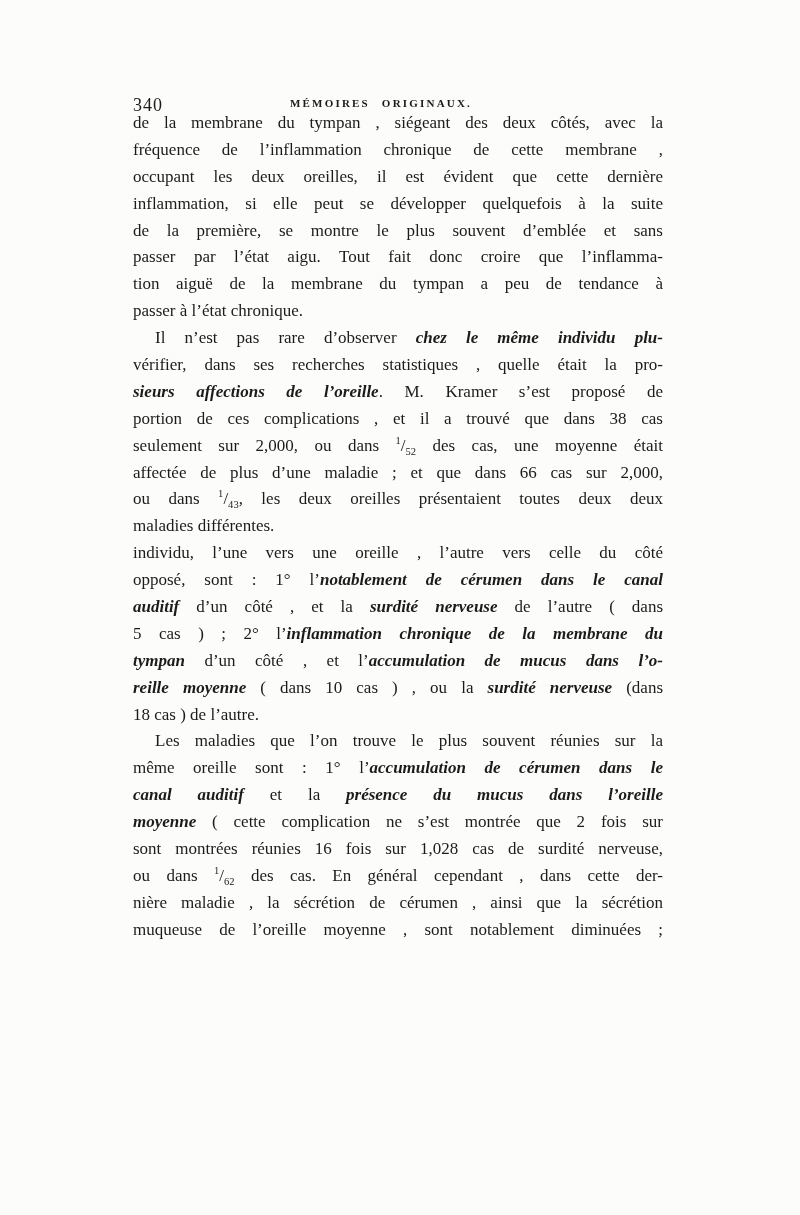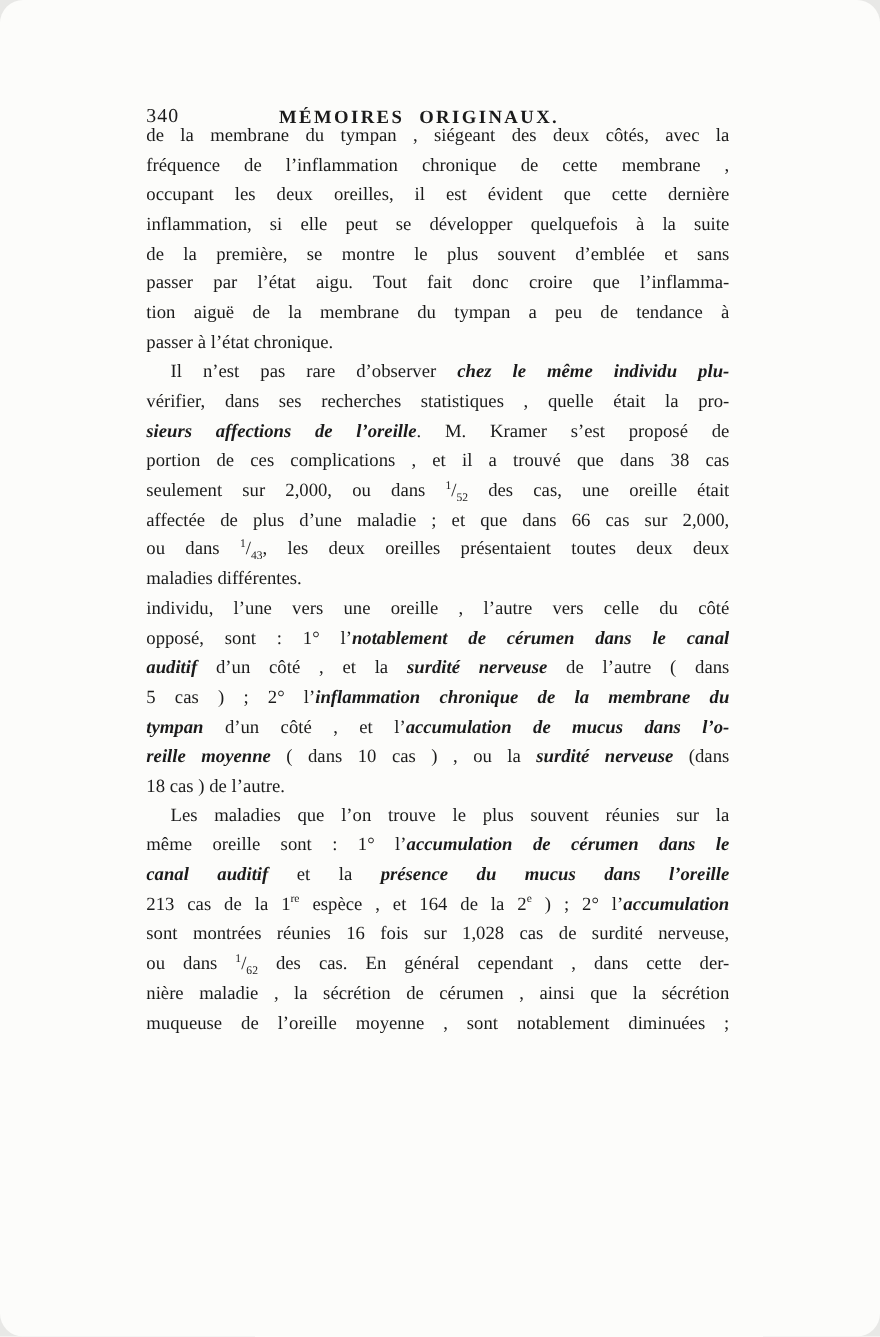--- a/index.html
+++ b/index.html
@@ -28,21 +28,21 @@
     letter-spacing: 1px;
   }
   .running-title {
     position: absolute;
     left: 0;
     right: 0;
     top: 3px;
     text-align: center;
     transform: translateX(-17px);
     font-weight: bold;
-    font-size: 17px;
+    font-size: 11px;
     letter-spacing: 2.2px;
     word-spacing: 7px;
   }
   .text-block {
     position: absolute;
     top: 110px;
     left: 133px;
     width: 530px;
   }
   .paragraph { margin: 0; }
@@ -61,59 +61,59 @@
     -moz-text-align-last: left;
   }
   .line.indent { padding-left: 22px; }
   .it { font-style: italic; font-weight: bold; }
   .sup { font-size: 0.62em; vertical-align: super; line-height: 0; }
   .sub { font-size: 0.62em; vertical-align: sub; line-height: 0; }
 </style>
 </head>
 <body>
 
-<div class="page" style="background: rgb(252, 252, 250); color: rgb(27, 27, 27); border-radius: 21px;">
+<div class="page" style="background: rgb(252, 252, 250); color: rgb(27, 27, 27);">
   <div class="header">
     <span class="page-number">340</span>
     <span class="running-title">MÉMOIRES ORIGINAUX.</span>
   </div>
   <div class="text-block">
       <div class="paragraph">
         <div class="line"><span class="seg">de la membrane du tympan , siégeant des deux côtés, avec la</span></div>
         <div class="line"><span class="seg">fréquence de l’inflammation chronique de cette membrane ,</span></div>
         <div class="line"><span class="seg">occupant les deux oreilles, il est évident que cette dernière</span></div>
         <div class="line"><span class="seg">inflammation, si elle peut se développer quelquefois à la suite</span></div>
         <div class="line"><span class="seg">de la première, se montre le plus souvent d’emblée et sans</span></div>
         <div class="line"><span class="seg">passer par l’état aigu. Tout fait donc croire que l’inflamma-</span></div>
         <div class="line"><span class="seg">tion aiguë de la membrane du tympan a peu de tendance à</span></div>
         <div class="line short"><span class="seg">passer à l’état chronique.</span></div>
       </div>
       <div class="paragraph">
         <div class="line indent"><span class="seg">Il n’est pas rare d’observer </span><span class="seg it">chez le même individu plu-</span></div>
         <div class="line"><span class="seg">vérifier, dans ses recherches statistiques , quelle était la pro-</span></div>
         <div class="line"><span class="seg it">sieurs affections de l’oreille</span><span class="seg">. M. Kramer s’est proposé de</span></div>
         <div class="line"><span class="seg">portion de ces complications , et il a trouvé que dans 38 cas</span></div>
-        <div class="line"><span class="seg">seulement sur 2,000, ou dans </span><span class="seg sup">1</span><span class="seg">/</span><span class="seg sub">52</span><span class="seg"> des cas, une oreille était</span></div>
+        <div class="line"><span class="seg">seulement sur 2,000, ou dans </span><span class="seg sup">1</span><span class="seg">/</span><span class="seg sub">52</span><span class="seg"> des cas, une moyenne était</span></div>
         <div class="line"><span class="seg">affectée de plus d’une maladie ; et que dans 66 cas sur 2,000,</span></div>
         <div class="line"><span class="seg">ou dans </span><span class="seg sup">1</span><span class="seg">/</span><span class="seg sub">43</span><span class="seg">, les deux oreilles présentaient toutes deux deux</span></div>
         <div class="line short"><span class="seg">maladies différentes.</span></div>
       </div>
       <div class="paragraph">
         <div class="line"><span class="seg">individu, l’une vers une oreille , l’autre vers celle du côté</span></div>
         <div class="line"><span class="seg">opposé, sont : 1° l’</span><span class="seg it">notablement de cérumen dans le canal</span></div>
         <div class="line"><span class="seg it">auditif</span><span class="seg"> d’un côté , et la </span><span class="seg it">surdité nerveuse</span><span class="seg"> de l’autre ( dans</span></div>
         <div class="line"><span class="seg">5 cas ) ; 2° l’</span><span class="seg it">inflammation chronique de la membrane du</span></div>
         <div class="line"><span class="seg it">tympan</span><span class="seg"> d’un côté , et l’</span><span class="seg it">accumulation de mucus dans l’o-</span></div>
         <div class="line"><span class="seg it">reille moyenne</span><span class="seg"> ( dans 10 cas ) , ou la </span><span class="seg it">surdité nerveuse</span><span class="seg"> (dans</span></div>
         <div class="line short"><span class="seg">18 cas ) de l’autre.</span></div>
       </div>
       <div class="paragraph">
         <div class="line indent"><span class="seg">Les maladies que l’on trouve le plus souvent réunies sur la</span></div>
         <div class="line"><span class="seg">même oreille sont : 1° l’</span><span class="seg it">accumulation de cérumen dans le</span></div>
         <div class="line"><span class="seg it">canal auditif</span><span class="seg"> et la </span><span class="seg it">présence du mucus dans l’oreille</span></div>
-        <div class="line"><span class="seg">213 cas de la 1</span><span class="seg sup">re</span><span class="seg"> espèce , et 164 de la 2</span><span class="seg sup">e</span><span class="seg"> ) ; 2° l’</span><span class="seg it">accumulation</span></div>
+        <div class="line"><span class="seg it">moyenne</span><span class="seg"> ( cette complication ne s’est montrée que 2 fois sur</span></div>
         <div class="line"><span class="seg">sont montrées réunies 16 fois sur 1,028 cas de surdité nerveuse,</span></div>
         <div class="line"><span class="seg">ou dans </span><span class="seg sup">1</span><span class="seg">/</span><span class="seg sub">62</span><span class="seg"> des cas. En général cependant , dans cette der-</span></div>
         <div class="line"><span class="seg">nière maladie , la sécrétion de cérumen , ainsi que la sécrétion</span></div>
         <div class="line"><span class="seg">muqueuse de l’oreille moyenne , sont notablement diminuées ;</span></div>
       </div>
     </div>
 </div>
 
 </body></html>

